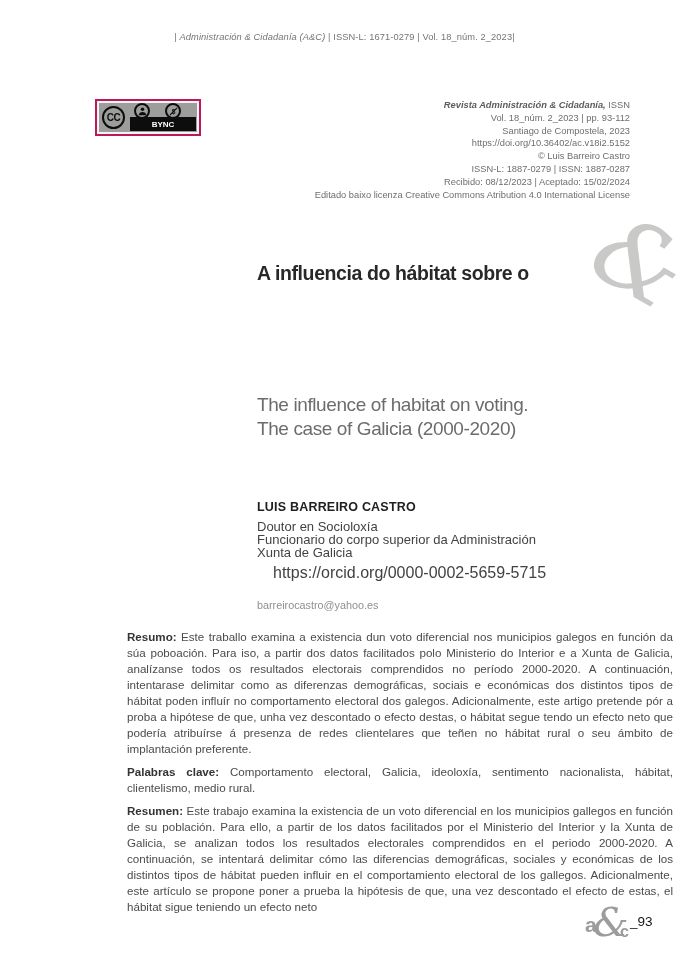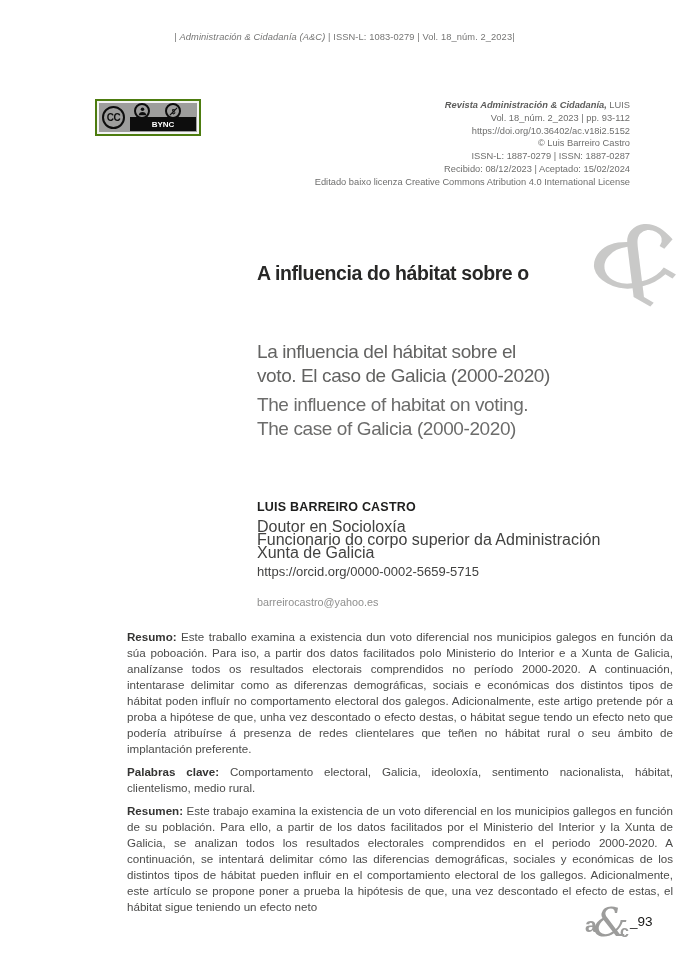--- a/index.html
+++ b/index.html
@@ -12,21 +12,21 @@
   
   .header-line {
     position:absolute; top:32px; left:0; width:100%;
     text-align:center; font-size:9.3px; color:#757574; letter-spacing:0.1px;
   }
   .header-line .it { font-style:italic; }
 
   
   .cc-badge {
     position:absolute; left:95px; top:99px; width:106px; height:37px;
-    background:#9d9d9c; border:2px solid #4d7c0f; box-sizing:border-box;
+    background:#9d9d9c; border:2px solid #be185d; box-sizing:border-box;
     box-shadow: inset 0 0 0 2px #f4f4f4;
   }
   .cc-circle {
     position:absolute; border-radius:50%; border:2.5px solid #0d0d0d;
     display:flex; align-items:center; justify-content:center; box-sizing:border-box;
     color:#0d0d0d;
   }
   .cc-big { left:5px; top:5px; width:23px; height:23px; font-size:10px; font-weight:bold; letter-spacing:-0.5px; }
   .cc-sm1 { left:37px; top:2px; width:16px; height:16px; border-width:2px; }
   .cc-sm2 { left:68px; top:2px; width:16px; height:16px; border-width:2px; }
@@ -53,22 +53,22 @@
 
   
   .title { position:absolute; left:257px; line-height:23.5px; font-size:19px; letter-spacing:-0.4px; }
   .title-gl { top:262px; font-weight:bold; color:#282827; font-size:19.5px; }
   .title-es { top:340px; color:#636362; }
   .title-en { top:393px; color:#6c6c6b; }
 
   
   .author { position:absolute; left:257px; top:500px; }
   .author-name { font-size:12.5px; font-weight:bold; color:#20201f; letter-spacing:0.2px; }
-  .author-roles { margin-top:7px; font-size:16px; line-height:12.8px; color:#424241; }
-  .author-orcid { margin-top:5px; font-size:13px; color:#424241; }
+  .author-roles { margin-top:7px; font-size:13px; line-height:12.8px; color:#424241; }
+  .author-orcid { margin-top:5px; font-size:16px; color:#424241;margin-left:16px; }
   .author-email { margin-top:17px; font-size:10.8px; color:#8f8f8e; }
 
   
   .abstracts {
     position:absolute; left:127px; top:629px; width:546px;
     font-size:11.6px; line-height:16px; color:#4b4b4a; text-align:justify;
   }
   .abstracts p { margin:0 0 7px 0; }
   .abstracts .lbl { font-weight:bold; color:#343433; }
 
@@ -79,21 +79,21 @@
   .logo-amp { left:10px; top:-2px; font-size:40px; font-family:"DejaVu Serif", serif; font-style:italic; }
   .logo-c { left:37px; top:22px; font-size:16px; font-weight:bold; }
   .logo-page { left:47px; top:13px; font-size:13.5px; font-weight:normal; color:#161615; }
 </style>
 </head>
 <body>
 
 <div class="page">
 
   <div class="header-line">
-    <span>| </span><span class="it">Administración &amp; Cidadanía (A&amp;C)</span><span> | ISSN-L: 1083-0279 | Vol. 18_núm. 2_2023|</span>
+    <span>| </span><span class="it">Administración &amp; Cidadanía (A&amp;C)</span><span> | ISSN-L: 1671-0279 | Vol. 18_núm. 2_2023|</span>
   </div>
 
   <div class="cc-badge">
     <div class="cc-circle cc-big">CC</div>
     <div class="cc-circle cc-sm1">
       <svg viewBox="0 0 20 20" fill="#0d0d0d">
           <circle cx="10" cy="6" r="3.2"></circle>
           <path d="M3.2 17c0-3.9 3-6.1 6.8-6.1s6.8 2.2 6.8 6.1z"></path>
         </svg>
     </div>
@@ -103,37 +103,34 @@
           <line x1="3.5" y1="16.5" x2="16.5" y2="3.5" stroke="#0d0d0d" stroke-width="2"></line>
         </svg>
     </div>
     <div class="cc-strip">
       <span>BY</span>
       <span>NC</span>
     </div>
   </div>
 
   <div class="meta">
-    <div><span class="bold-it">Revista Administración &amp; Cidadanía,</span><span> LUIS</span></div>
+    <div><span class="bold-it">Revista Administración &amp; Cidadanía,</span><span> ISSN</span></div>
     <div>Vol. 18_núm. 2_2023 | pp. 93-112</div>
+    <div>Santiago de Compostela, 2023</div>
     <div>https://doi.org/10.36402/ac.v18i2.5152</div>
     <div>© Luis Barreiro Castro</div>
     <div>ISSN-L: 1887-0279 | ISSN: 1887-0287</div>
     <div>Recibido: 08/12/2023 | Aceptado: 15/02/2024</div>
     <div>Editado baixo licenza Creative Commons Atribution 4.0 International License</div>
   </div>
 
   <div class="deco-amp">&amp;</div>
 
   <div class="title title-gl">
     <div>A influencia do hábitat sobre o</div>
-  </div>
-  <div class="title title-es">
-    <div>La influencia del hábitat sobre el</div>
-    <div>voto. El caso de Galicia (2000-2020)</div>
   </div>
   <div class="title title-en">
     <div>The influence of habitat on voting.</div>
     <div>The case of Galicia (2000-2020)</div>
   </div>
 
   <div class="author">
     <div class="author-name">LUIS BARREIRO CASTRO</div>
     <div class="author-roles">
       <div>Doutor en Socioloxía</div>

